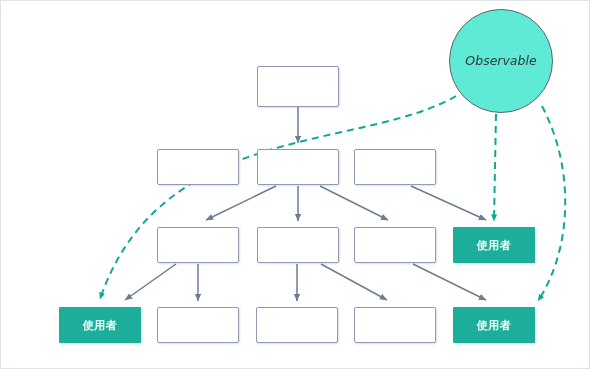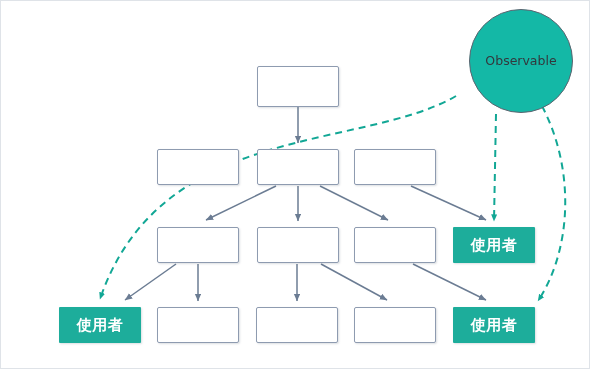--- a/index.html
+++ b/index.html
@@ -34,21 +34,21 @@
   }
   .node-plain {
     background: #ffffff;
     border: 1.3px solid #8e9bb0;
     border-radius: 2px;
   }
   .node-user {
     border-radius: 1px;
     color: #ffffff;
     font-weight: bold;
-    font-size: 15px;
+    font-size: 11px;
     letter-spacing: 0.5px;
   }
   .node-observable {
     border-radius: 50%;
     color: #33383d;
     font-size: 12.5px;
   }
   .shadow-soft { box-shadow: 1px 1px 2px rgba(120,130,145,0.25); }
 </style>
 </head>
@@ -84,22 +84,22 @@
       <path d="M412,263 L485,299"></path>
     </g>
 
     <g stroke="#12a795" stroke-width="2" fill="none" stroke-dasharray="7 5" marker-end="url(#ah-dash)">
       <path d="M455,95 C360,150 160,120 99,298"></path>
       <path d="M495,113 L493,220"></path>
       <path d="M541,105 C575,170 570,250 537,300"></path>
     </g>
   </svg>
 
-  <div class="node node-observable" style="left:468px; top:8px; width:104px; height:104px;
-              background:#14b8a6; border:1.4px solid #5c6470;">
+  <div class="node node-observable" style="left:448px; top:8px; width:104px; height:104px;
+              background:#5eead4; border:1.4px solid #5c6470;font-style:italic;">
     <span>Observable</span>
   </div>
 
   <div class="node node-plain shadow-soft" style="left:256px; top:65px; width:82px; height:41px;">
     <span></span>
   </div>
 
   <div class="node node-plain shadow-soft" style="left:156px; top:148px; width:82px; height:36px;">
     <span></span>
   </div>

